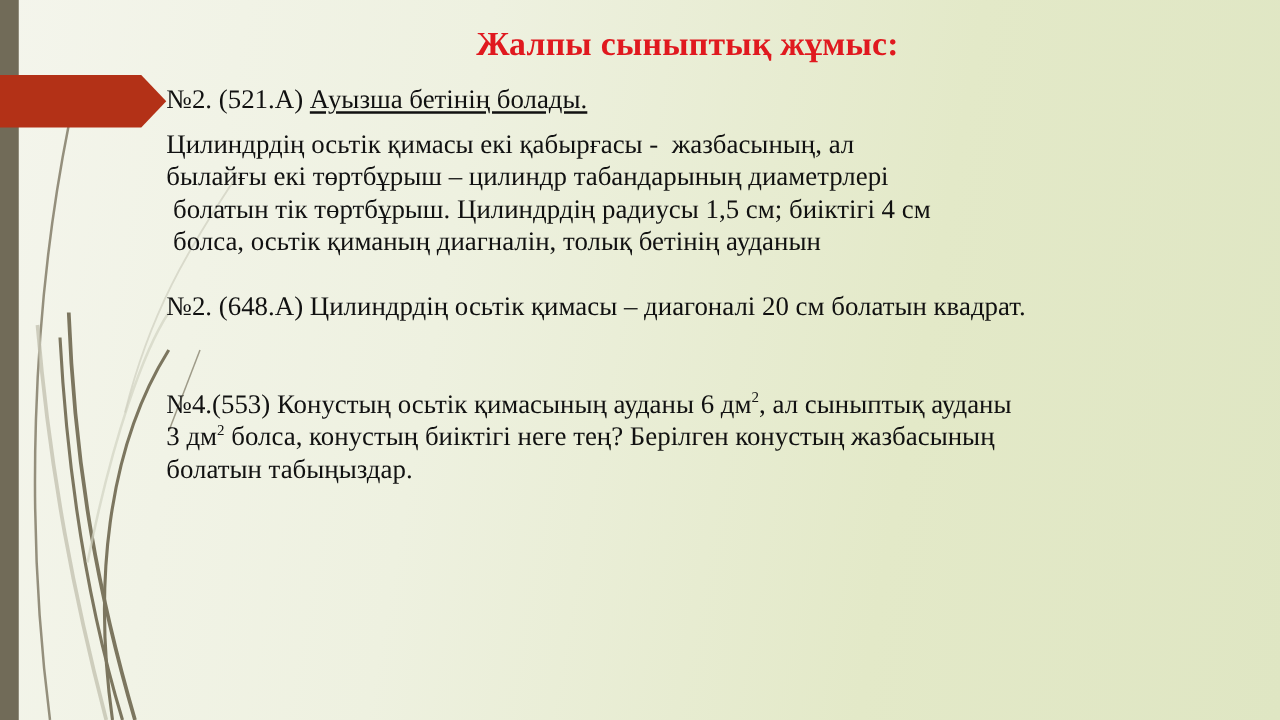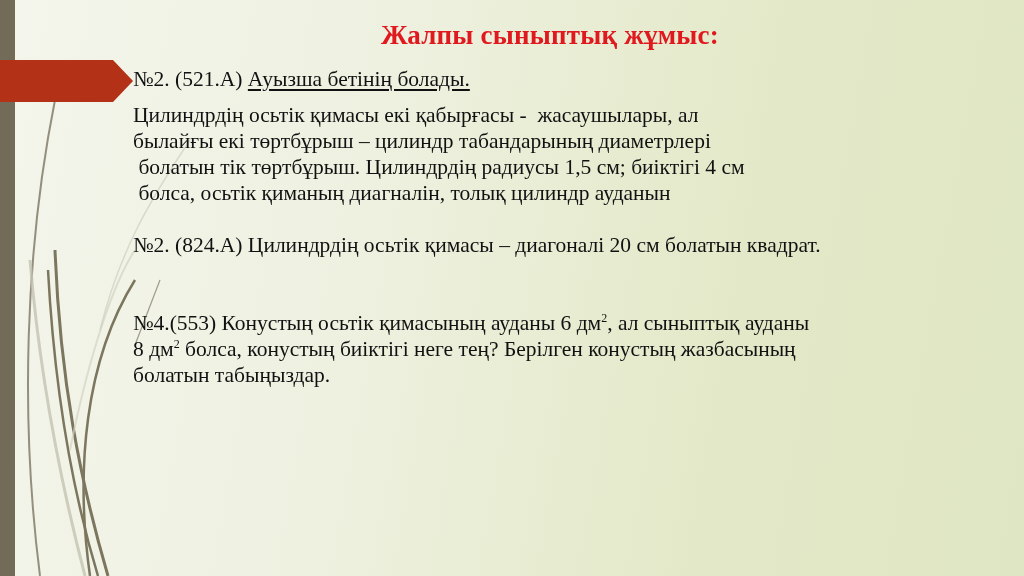--- a/index.html
+++ b/index.html
@@ -49,29 +49,29 @@
 <svg class="banner" width="140" height="110" viewBox="0 0 140 110" xmlns="http://www.w3.org/2000/svg">
   <polygon points="0,60 113,60 133,81 113,102 0,102" fill="#b33117"></polygon>
 </svg>
 
 <div class="title">Жалпы сыныптық жұмыс:</div>
 
 <div class="content">
   <div>
     <span class="line"><span>№2. (521.А) </span><span class="u">Ауызша бетінің болады.</span></span>
     <div class="gap-small"></div>
-    <span class="line">Цилиндрдің осьтік қимасы екі қабырғасы -  жасаушылары, ал</span>
+    <span class="line">Цилиндрдің осьтік қимасы екі қабырғасы -  жазбасының, ал</span>
     <span class="line">былайғы екі төртбұрыш – цилиндр табандарының диаметрлері</span>
     <span class="line"> болатын тік төртбұрыш. Цилиндрдің радиусы 1,5 см; биіктігі 4 см</span>
-    <span class="line"> болса, осьтік қиманың диагналін, толық цилиндр ауданын</span>
+    <span class="line"> болса, осьтік қиманың диагналін, толық бетінің ауданын</span>
   </div>
   <div class="gap"></div>
   <div>
-    <span class="line">№2. (824.А) Цилиндрдің осьтік қимасы – диагоналі 20 см болатын квадрат.</span>
+    <span class="line">№2. (648.А) Цилиндрдің осьтік қимасы – диагоналі 20 см болатын квадрат.</span>
   </div>
   <div class="gap"></div>
   <div class="gap"></div>
   <div>
     <span class="line"><span>№4.(553) Конустың осьтік қимасының ауданы 6 дм</span><sup>2</sup><span>, ал сыныптық ауданы</span></span>
-    <span class="line"><span>8 дм</span><sup>2</sup><span> болса, конустың биіктігі неге тең? Берілген конустың жазбасының</span></span>
+    <span class="line"><span>3 дм</span><sup>2</sup><span> болса, конустың биіктігі неге тең? Берілген конустың жазбасының</span></span>
     <span class="line">болатын табыңыздар.</span>
   </div>
 </div>
 
 </body></html>

